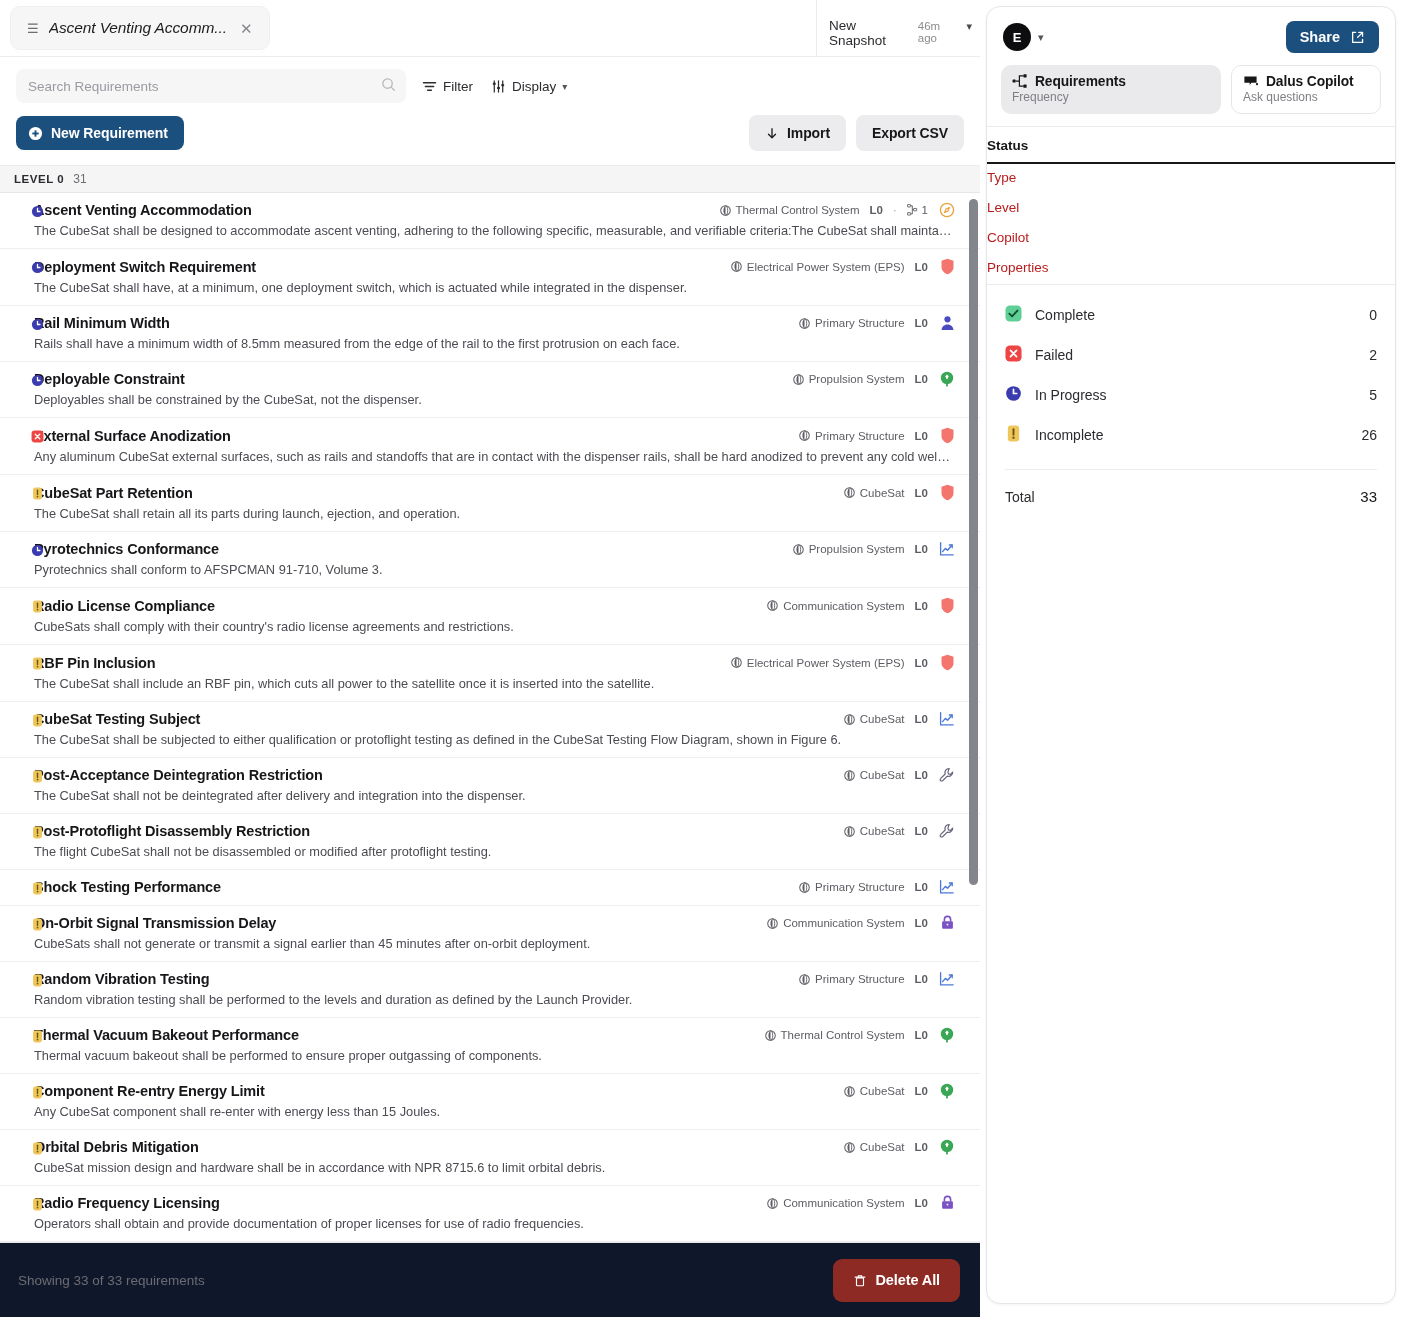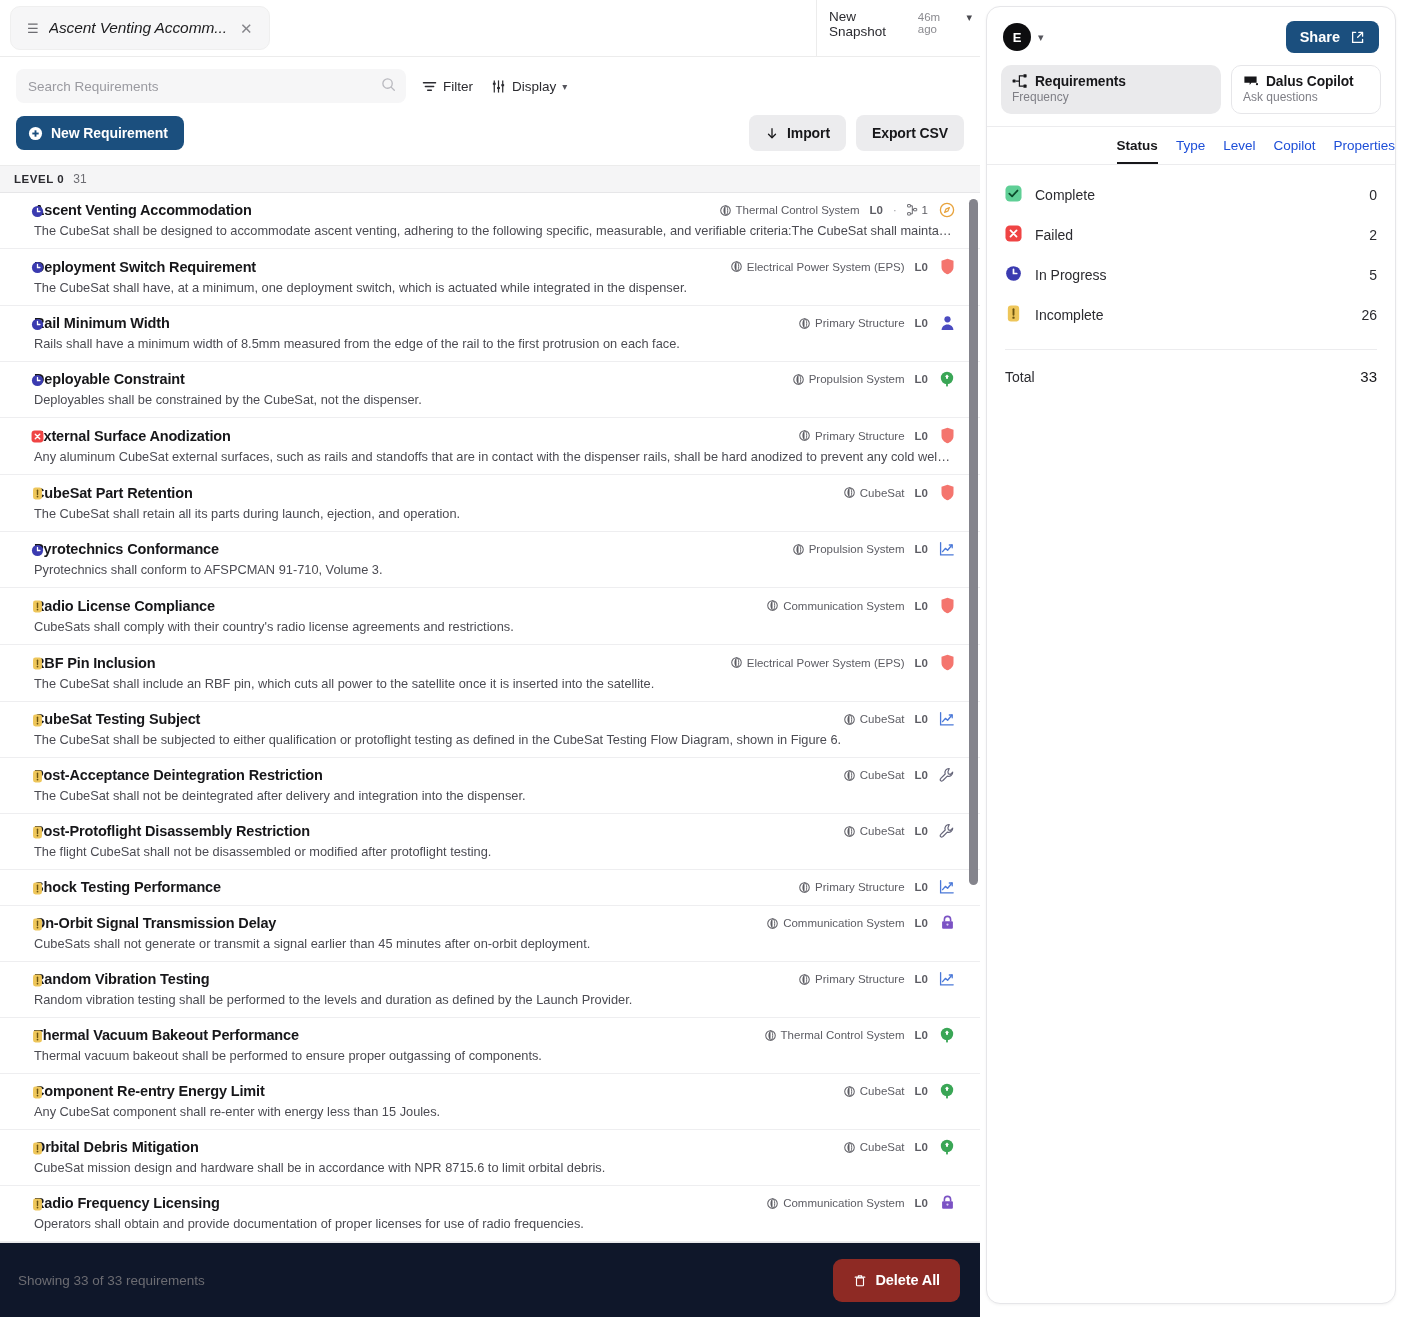--- a/index.html
+++ b/index.html
@@ -30,21 +30,21 @@
   }
   .tab .grip { color:#6d6d72; font-size:13px; line-height:1; letter-spacing:0; }
   .tab .tab-title {
     font-style: italic; font-size: 15.5px; color: #1d1d1f; letter-spacing:-0.1px;
     white-space:nowrap; overflow:hidden; flex:1;
   }
   .tab .tab-close { color:#86868b; font-size:15px; line-height:1; padding:2px 3px; }
 
   .snapshot {
     width: 164px; border-left:1px solid #ececec;
-    display:flex; align-items:center; justify-content:flex-start;
+    display:flex; align-items:flex-end; justify-content:flex-start;
     padding: 0 8px 8px 12px;
   }
   .snapshot-inner{ display:flex; align-items:baseline; gap:5px; }
   .snap-name { font-size: 13.5px; color:#2b2b30; font-weight:400; }
   .snap-time { font-size: 11.5px; color:#8b8b90; }
   .snap-caret { font-size:11px; color:#4a4a50; margin-left:1px; }
 
   .toolbar {
     padding: 12px 16px 0 16px;
     display:flex; align-items:center; gap:14px;
@@ -134,22 +134,22 @@
   .mode-row { display:flex; gap:10px; padding: 2px 14px 12px 14px; border-bottom:1px solid #ececee; }
   .mode {
     flex: 1 1 0; border-radius:10px; padding: 8px 4px 9px 11px;
     display:flex; flex-direction:column; gap:1px;
   }
   .mode.active { background:#eaeaec; }
   .mode.plain { border:1px solid #e6e6e9; background:#fff; flex: 0 0 150px; }
   .mode-t { display:flex; align-items:center; gap:7px; font-size:13.8px; font-weight:700; color:#17171a; letter-spacing:-0.1px; }
   .mode-s { font-size:12px; color:#7e7e85; }
 
-  .rtabs { display:flex; justify-content:flex-end; gap:18px; padding: 11px 0 0 0; border-bottom:1px solid #ececee; }
-  .rtab { font-size:13.5px; color:#1d4ed8; padding-bottom:9px; }
+  .rtabs { display:flex; justify-content:space-between; gap:6px; padding: 11px 0 0 0; border-bottom:1px solid #ececee;flex-direction:column; }
+  .rtab { font-size:13.5px; color:#b91c1c; padding-bottom:9px; }
   .rtab.sel { color:#17171a; font-weight:700; border-bottom:2px solid #17171a; }
 
   .statlist { padding: 10px 18px 0 18px; }
   .statrow { display:flex; align-items:center; height:40px; gap:13px; }
   .statname { font-size:14px; color:#2b2b30; }
   .statval { margin-left:auto; font-size:14px; color:#2b2b30; }
   .divider { height:1px; background:#ececee; margin: 14px 18px 0 18px; }
   .totalrow { display:flex; align-items:center; padding: 18px 18px 0 18px; }
   .totallabel { font-size:14px; color:#2b2b30; }
   .totalval { margin-left:auto; font-size:15px; font-weight:400; color:#17171a; }

